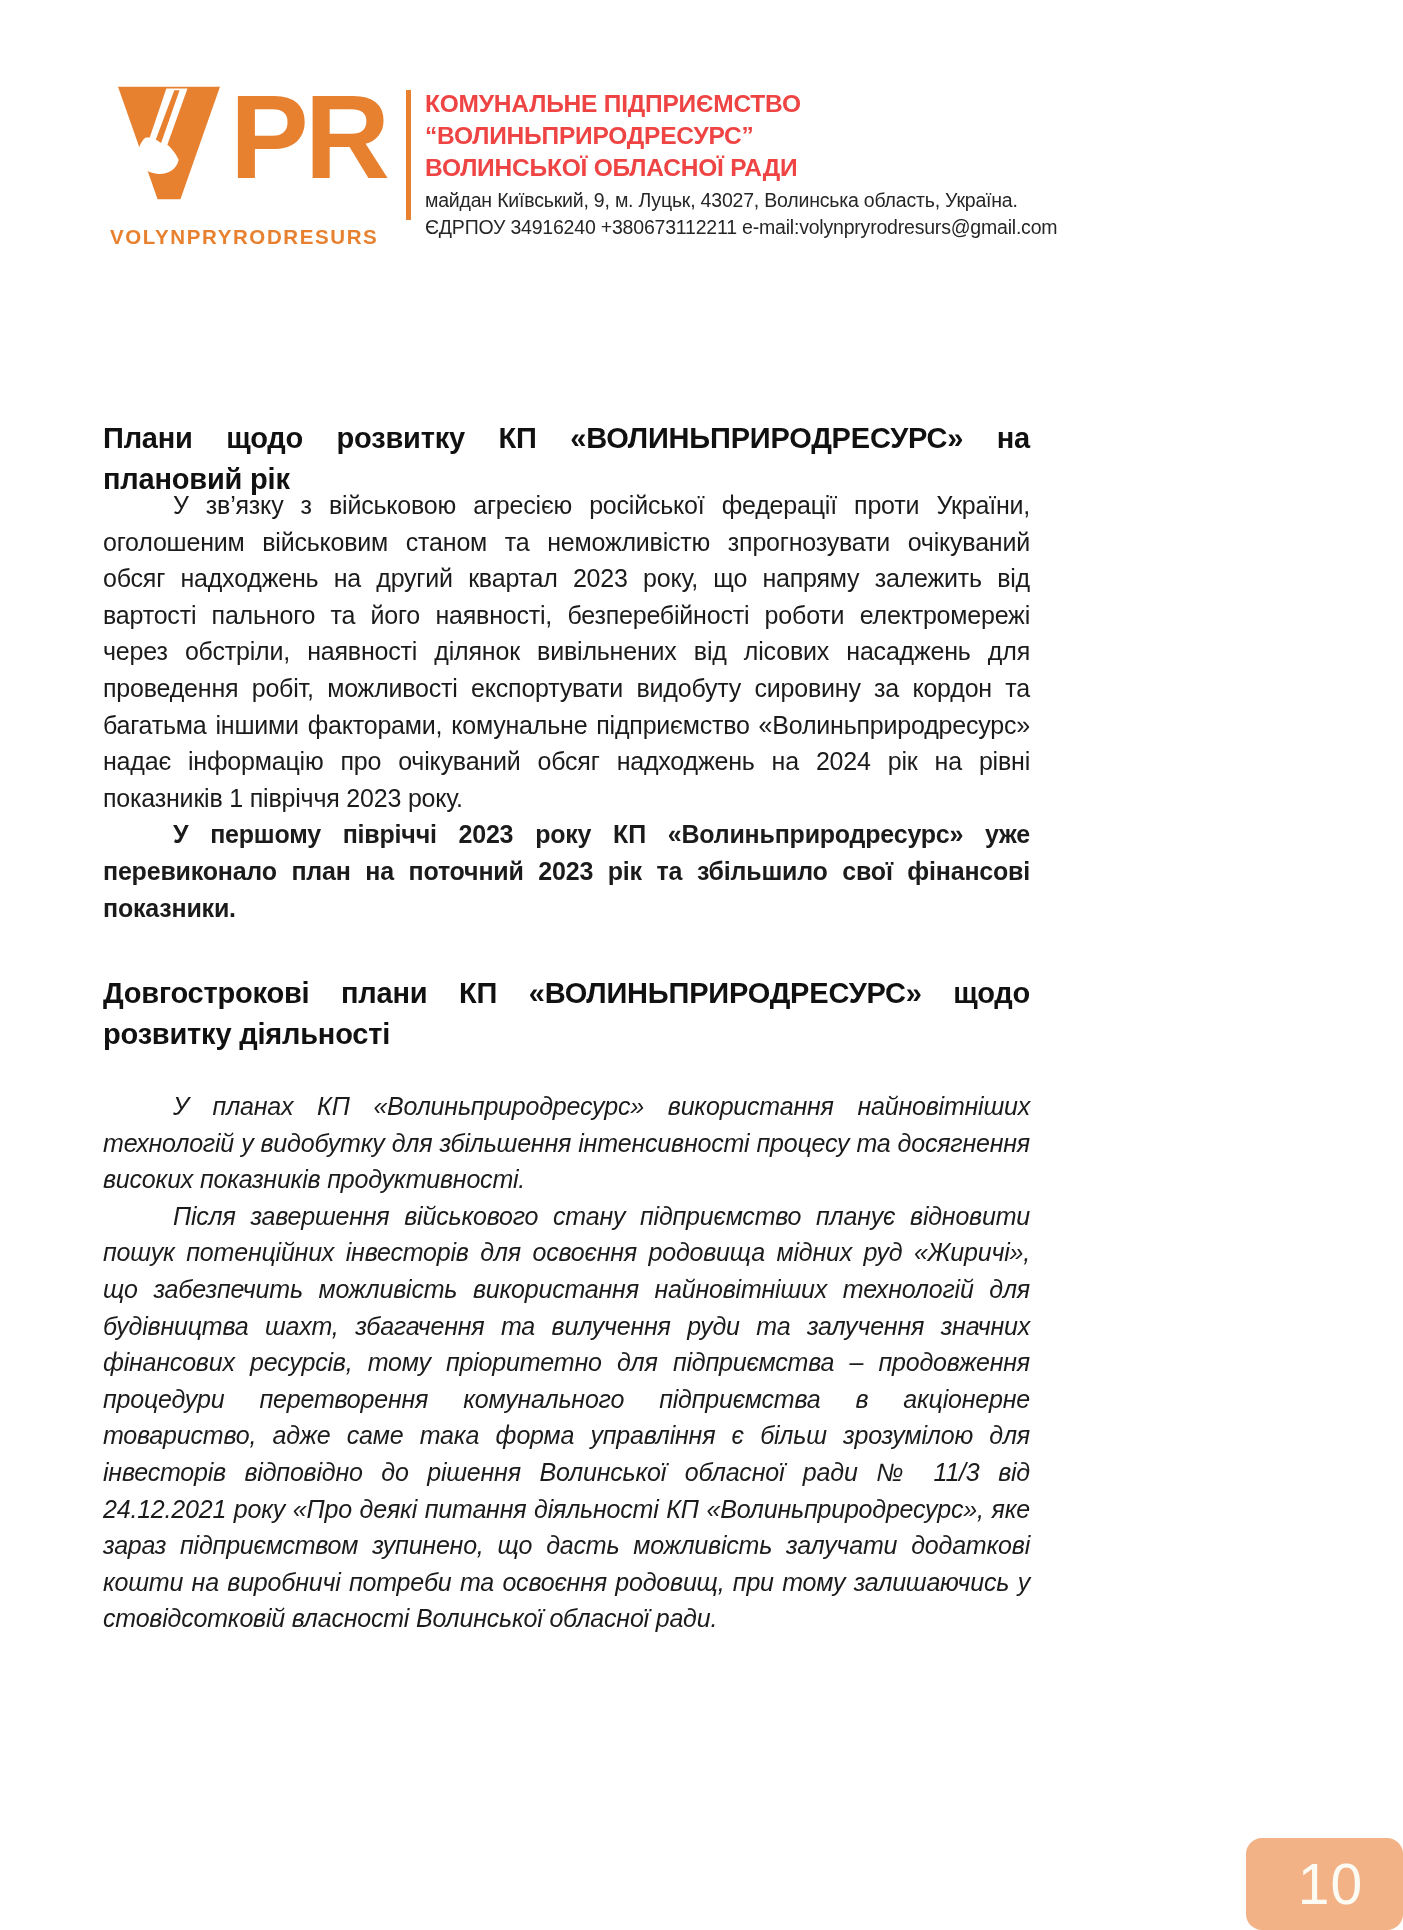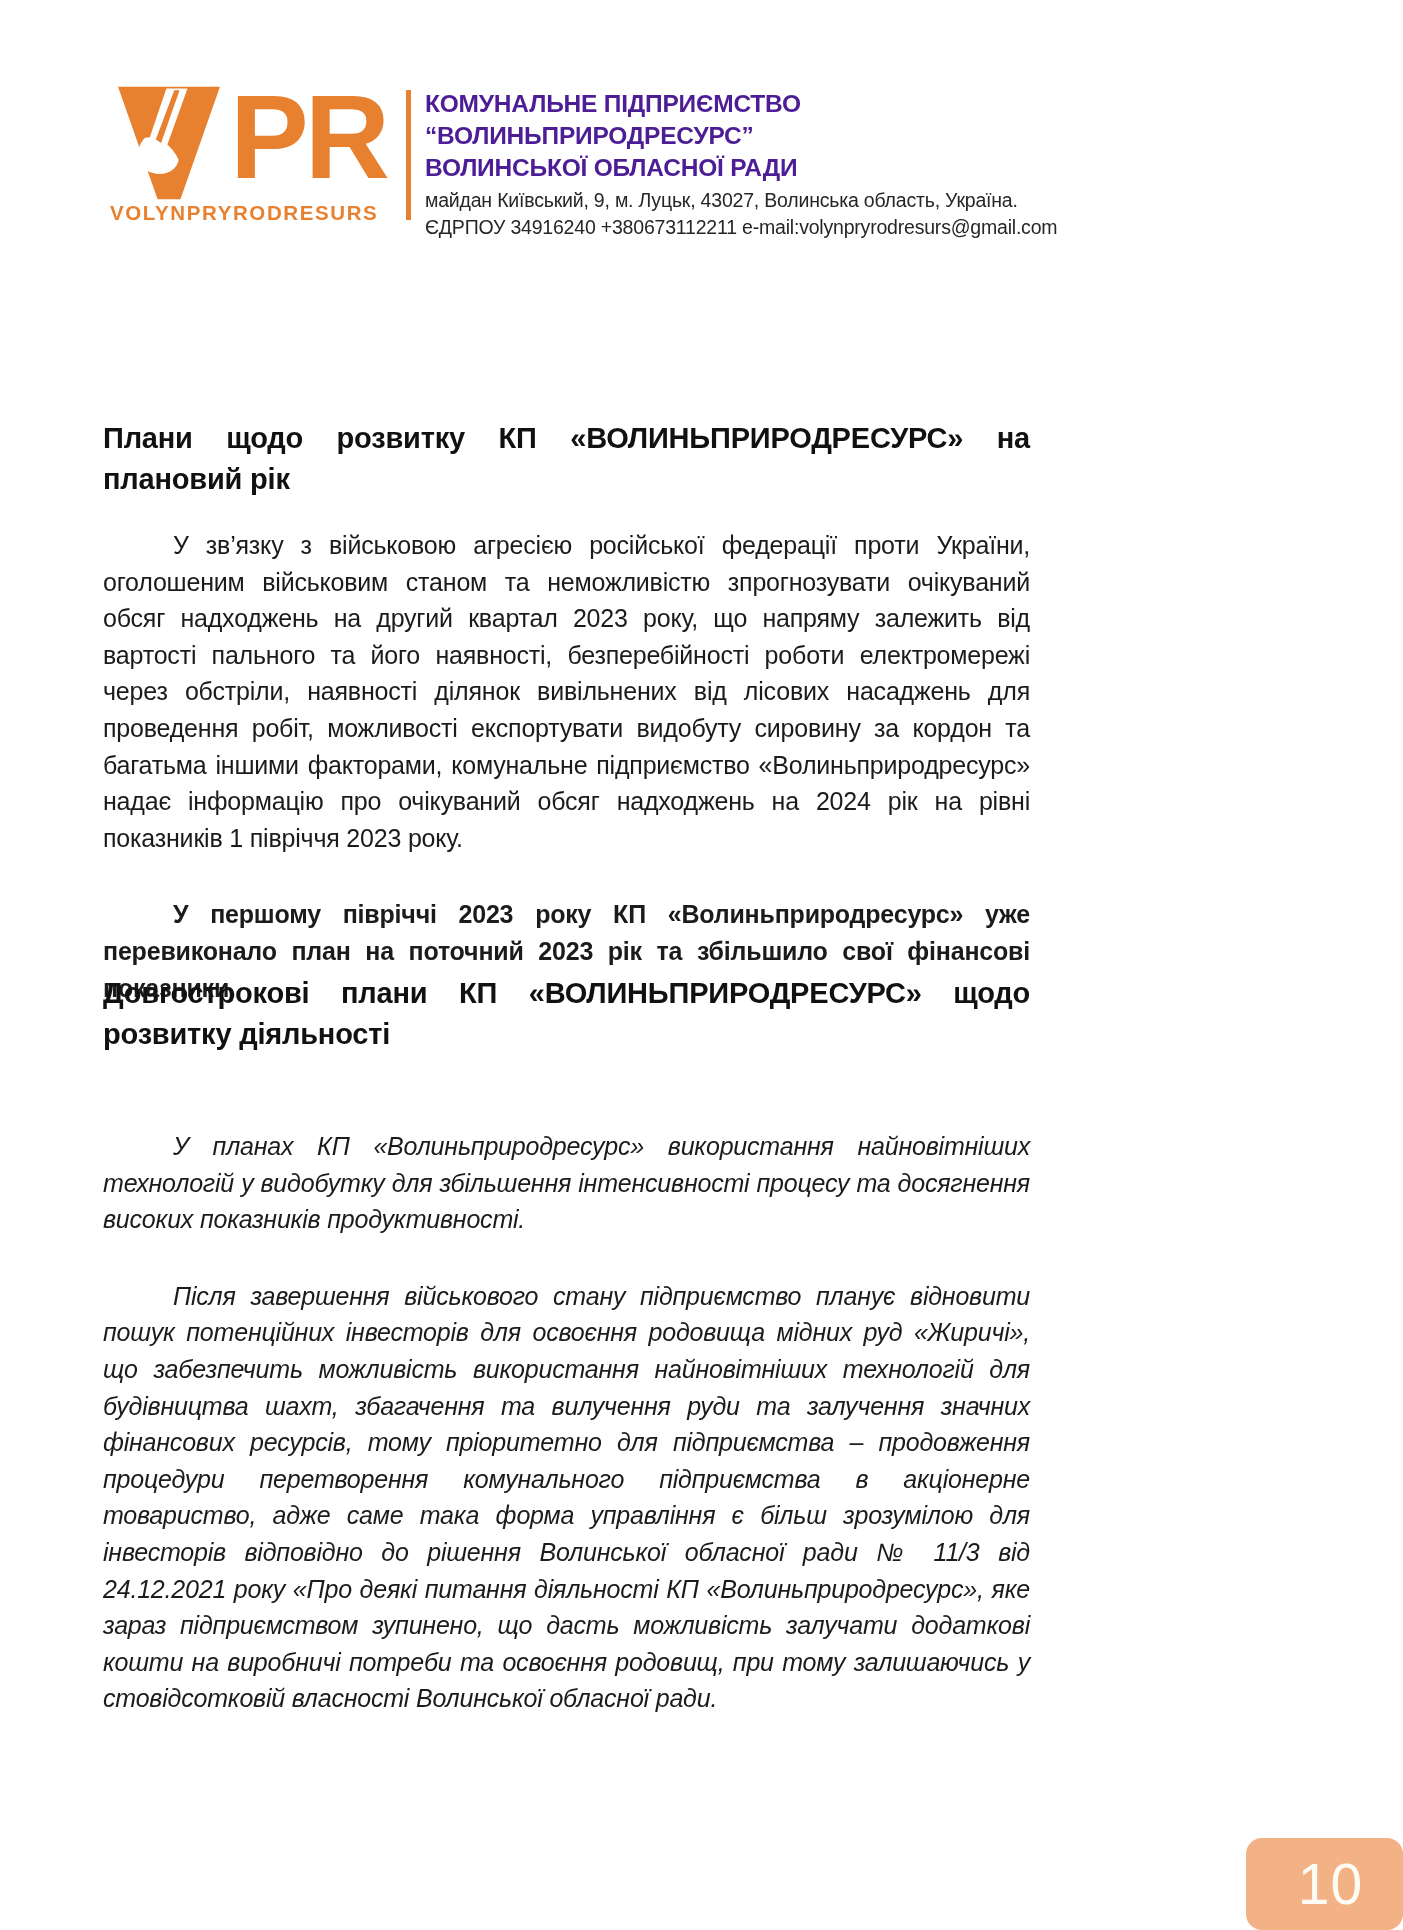--- a/index.html
+++ b/index.html
@@ -16,46 +16,46 @@
   
   .logo-block { position:absolute; left:110px; top:85px; width:290px; }
   .logo-row { display:flex; align-items:flex-start; height:116px; }
   .logo-v svg { display:block; }
   .logo-pr {
     font-weight:800; font-size:118px; line-height:104px;
     color:#E8812F; letter-spacing:-4px; margin-left:2px;
     font-family:"Liberation Sans", sans-serif;
   }
   .logo-caption {
-    margin-top:0; color:#E8812F; font-weight:700;
+    margin-top:24px; color:#E8812F; font-weight:700;
     font-size:20.5px; letter-spacing:1.6px; white-space:nowrap;
   }
   .header-rule {
     position:absolute; left:406px; top:90px;
     width:5px; height:130px; background:#E8812F;
   }
   .org-block { position:absolute; left:425px; top:88px; width:640px; }
-  .org-name { font-weight:700; font-size:24.5px; line-height:32px; color:#4c1d95; letter-spacing:-0.2px; }
+  .org-name { font-weight:700; font-size:24.5px; line-height:32px; color:#ef4444; letter-spacing:-0.2px; }
   .org-addr { margin-top:3px; font-size:19.5px; line-height:27px; color:#262626; letter-spacing:-0.2px; }
   .org-contacts { font-size:19.5px; line-height:27px; color:#262626; letter-spacing:-0.2px; }
 
   
   .doc-heading {
     position:absolute; left:103px; width:927px;
     font-weight:700; font-size:29px; line-height:41px;
     color:#111; letter-spacing:-0.2px; text-align:justify;
   }
   .h1 { top:418px; }
   .h2 { top:973px; }
   .flow { position:absolute; left:103px; width:927px; }
   .flow1 { top:487px; }
   .flow2 { top:1088px;font-style:italic; }
   .para {
     font-size:25px; line-height:36.6px; letter-spacing:-0.2px;
-    text-align:justify; text-indent:70px; color:#1b1b1b;margin-top:40px;
+    text-align:justify; text-indent:70px; color:#1b1b1b;
   }
   .para.bold { font-weight:700; }
 
   
   .page-badge {
     position:absolute; right:0; bottom:0;
     width:157px; height:92px;
     background:#F2B286;
     display:flex; align-items:center; justify-content:center;border-radius:16px;
   }

